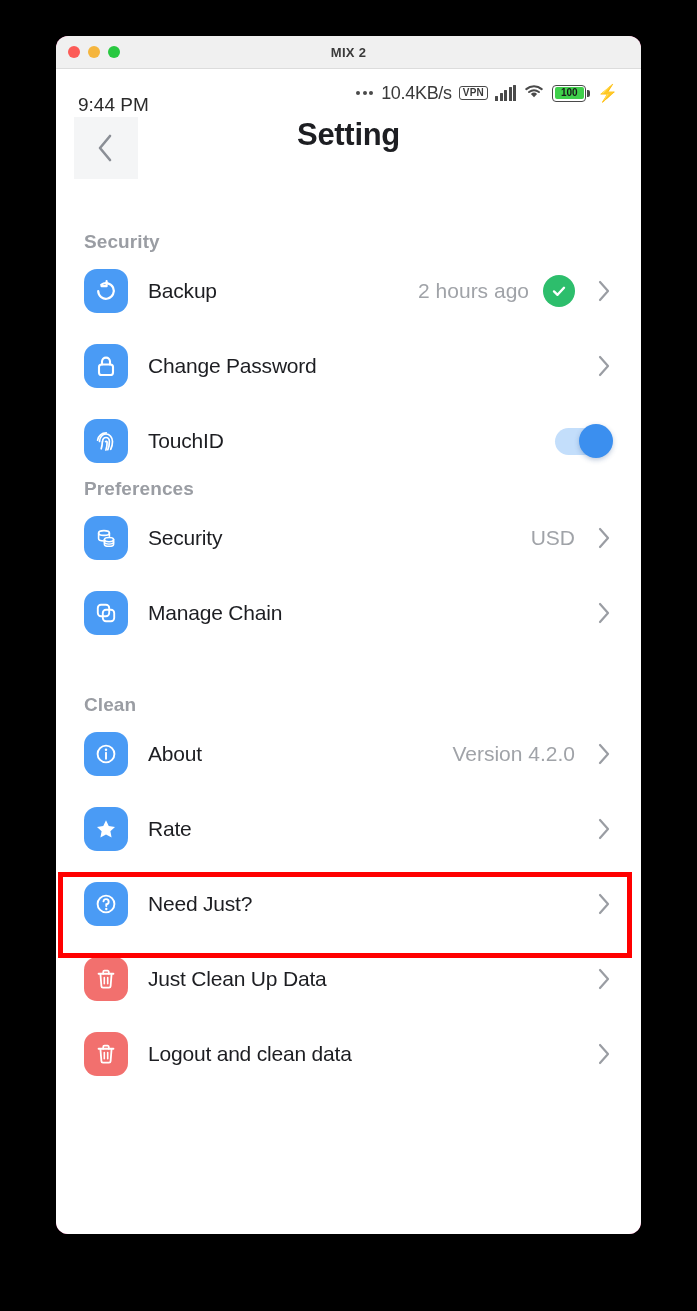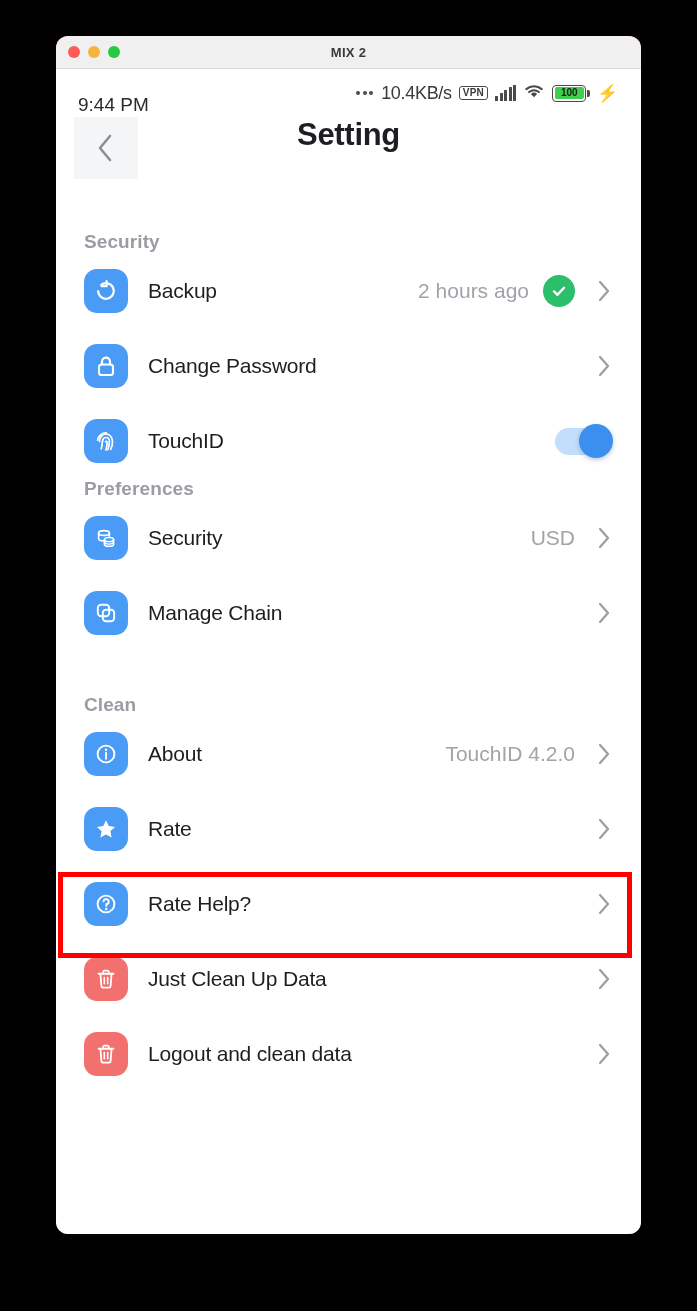--- a/index.html
+++ b/index.html
@@ -475,21 +475,21 @@
 
         <div class="row">
           <span class="row-icon">
             <svg width="26" height="26" viewBox="0 0 26 26">
               <circle cx="13" cy="13" r="8.4" stroke="#FFFFFF" stroke-width="1.9" fill="none"></circle>
               <circle cx="13" cy="8.7" r="1.25" fill="#FFFFFF"></circle>
               <path d="M13 11.8 V17.8" stroke="#FFFFFF" stroke-width="1.9" stroke-linecap="round"></path>
             </svg>
           </span>
           <span class="row-label">About</span>
-          <span class="row-value">TouchID 4.2.0</span>
+          <span class="row-value">Version 4.2.0</span>
           <span class="chev">
             <svg width="16" height="26" viewBox="0 0 16 26">
                 <path d="M4 4 L12 13 L4 22" stroke="#9A9DA3" stroke-width="2.2" fill="none" stroke-linecap="round" stroke-linejoin="round"></path>
               </svg>
           </span>
         </div>
 
         <div class="row">
           <span class="row-icon">
             <svg width="26" height="26" viewBox="0 0 26 26">
@@ -505,21 +505,21 @@
         </div>
 
         <div class="row">
           <span class="row-icon">
             <svg width="26" height="26" viewBox="0 0 26 26">
               <circle cx="13" cy="13" r="8.4" stroke="#FFFFFF" stroke-width="1.9" fill="none"></circle>
               <path d="M10.5 10.3 a2.6 2.6 0 1 1 2.8 3.0 V15.1" stroke="#FFFFFF" stroke-width="1.9" fill="none" stroke-linecap="round"></path>
               <circle cx="13.3" cy="18.0" r="1.2" fill="#FFFFFF"></circle>
             </svg>
           </span>
-          <span class="row-label">Rate Help?</span>
+          <span class="row-label">Need Just?</span>
           <span class="chev">
             <svg width="16" height="26" viewBox="0 0 16 26">
                 <path d="M4 4 L12 13 L4 22" stroke="#9A9DA3" stroke-width="2.2" fill="none" stroke-linecap="round" stroke-linejoin="round"></path>
               </svg>
           </span>
         </div>
 
         <div class="row">
           <span class="row-icon danger">
             <svg width="26" height="26" viewBox="0 0 26 26">

